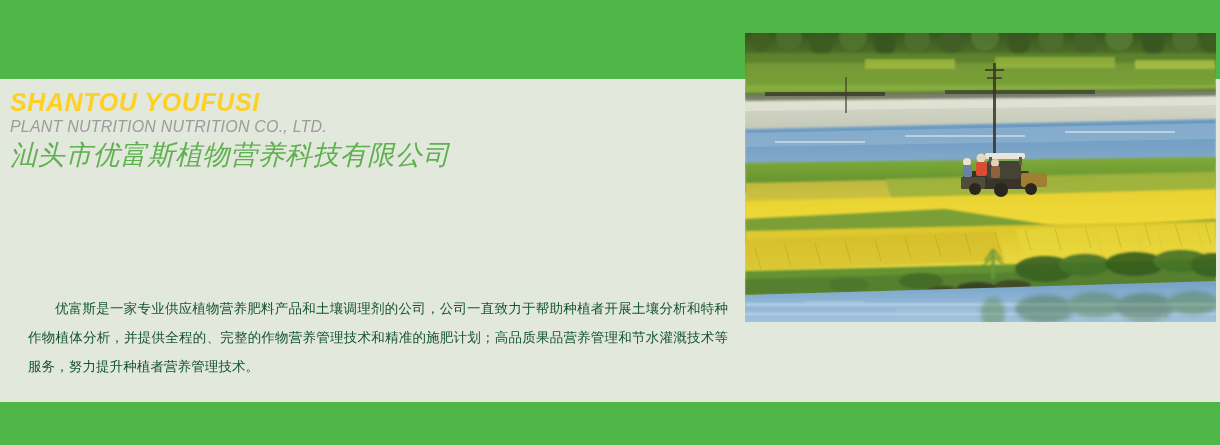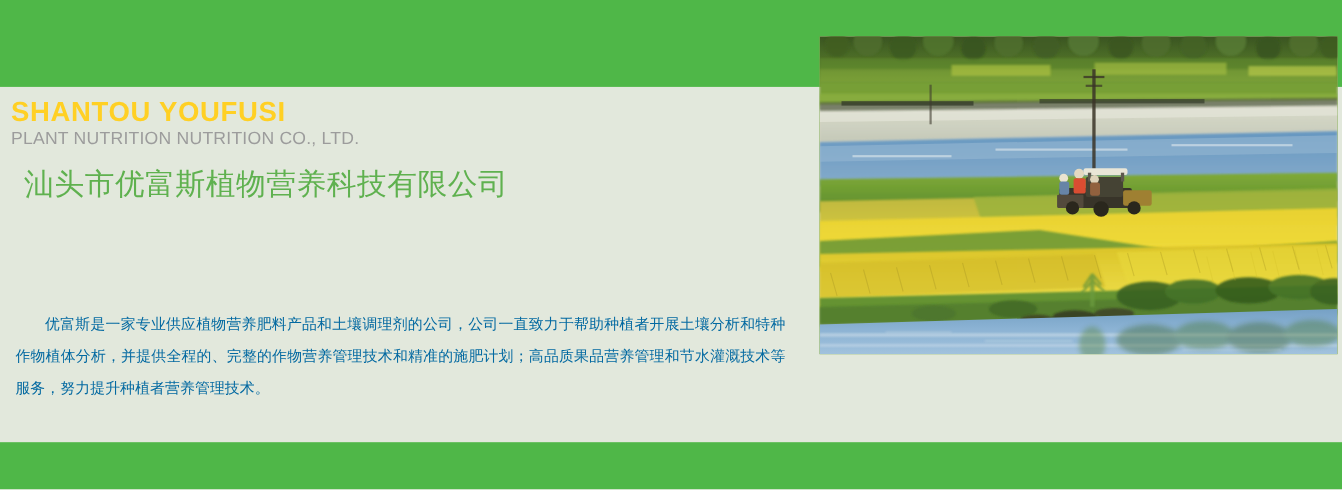--- a/index.html
+++ b/index.html
@@ -41,20 +41,21 @@
     left: 0;
     top: 79px;
     width: 745px;
     height: 323px;
   }
   .brand {
     position: absolute;
     left: 10px;
     top: 88px;
     width: 700px;
+    font-style: italic;
   }
   .brand-en-main {
     font-size: 25px;
     font-weight: bold;
     color: #ffd024;
     letter-spacing: 0.6px;
     line-height: 28px;
     margin: 0;
     white-space: nowrap;
   }
@@ -64,35 +65,35 @@
     letter-spacing: 0.2px;
     line-height: 21px;
     margin: 0;
     white-space: nowrap;
   }
   .brand-cn {
     font-size: 27px;
     color: #5fb14f;
     letter-spacing: 0.5px;
     line-height: 36px;
-    margin: 12px;
+    margin: 0;
     white-space: nowrap;
   }
   .intro {
     position: absolute;
     left: 12px;
     top: 278px;
     width: 700px;
     font-size: 13.5px;
-    color: #0369a1;
+    color: #14532d;
     line-height: 29px;
     text-align: justify;
     text-indent: 2em;
     letter-spacing: 0.1px;
-    margin: 2px;
+    margin: 16px;
   }
   .photo {
     position: absolute;
     left: 745px;
     top: 33px;
     width: 471px;
     height: 289px;
     overflow: hidden;
     background: #6fa33a;
   }

